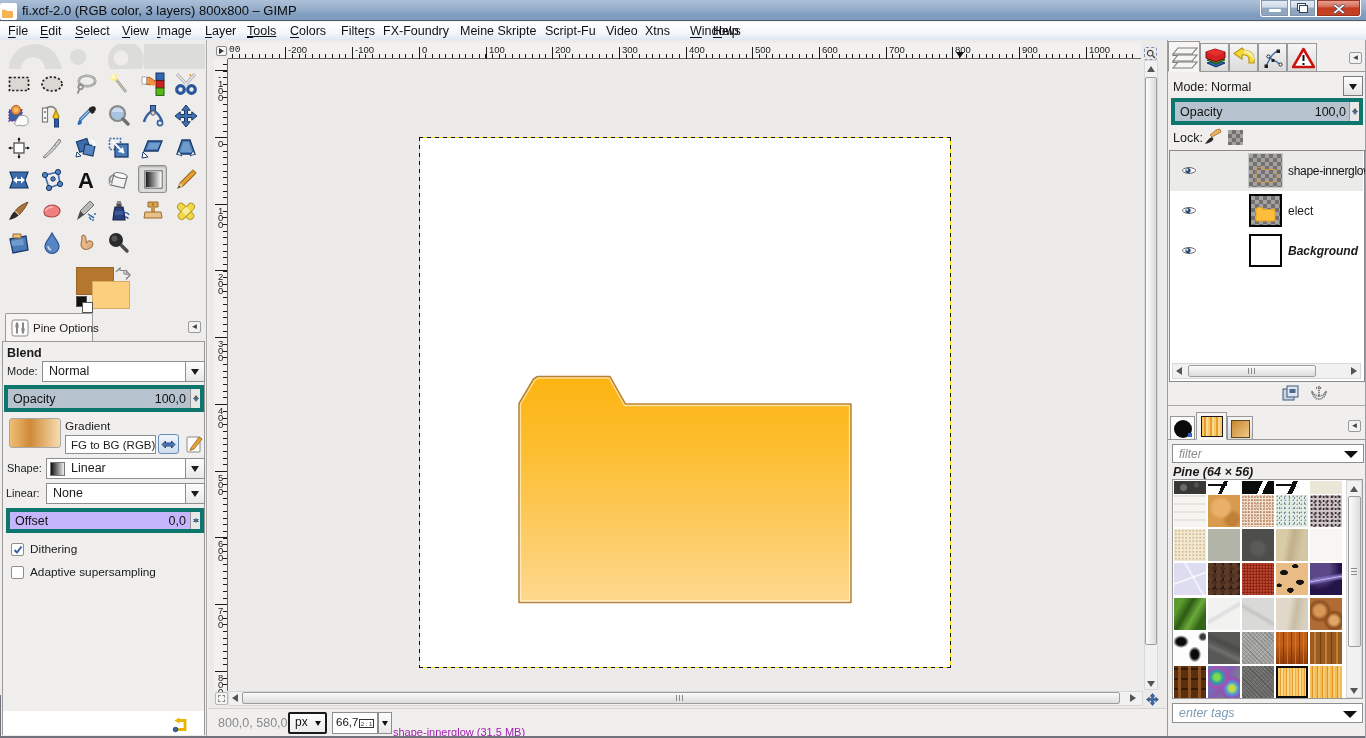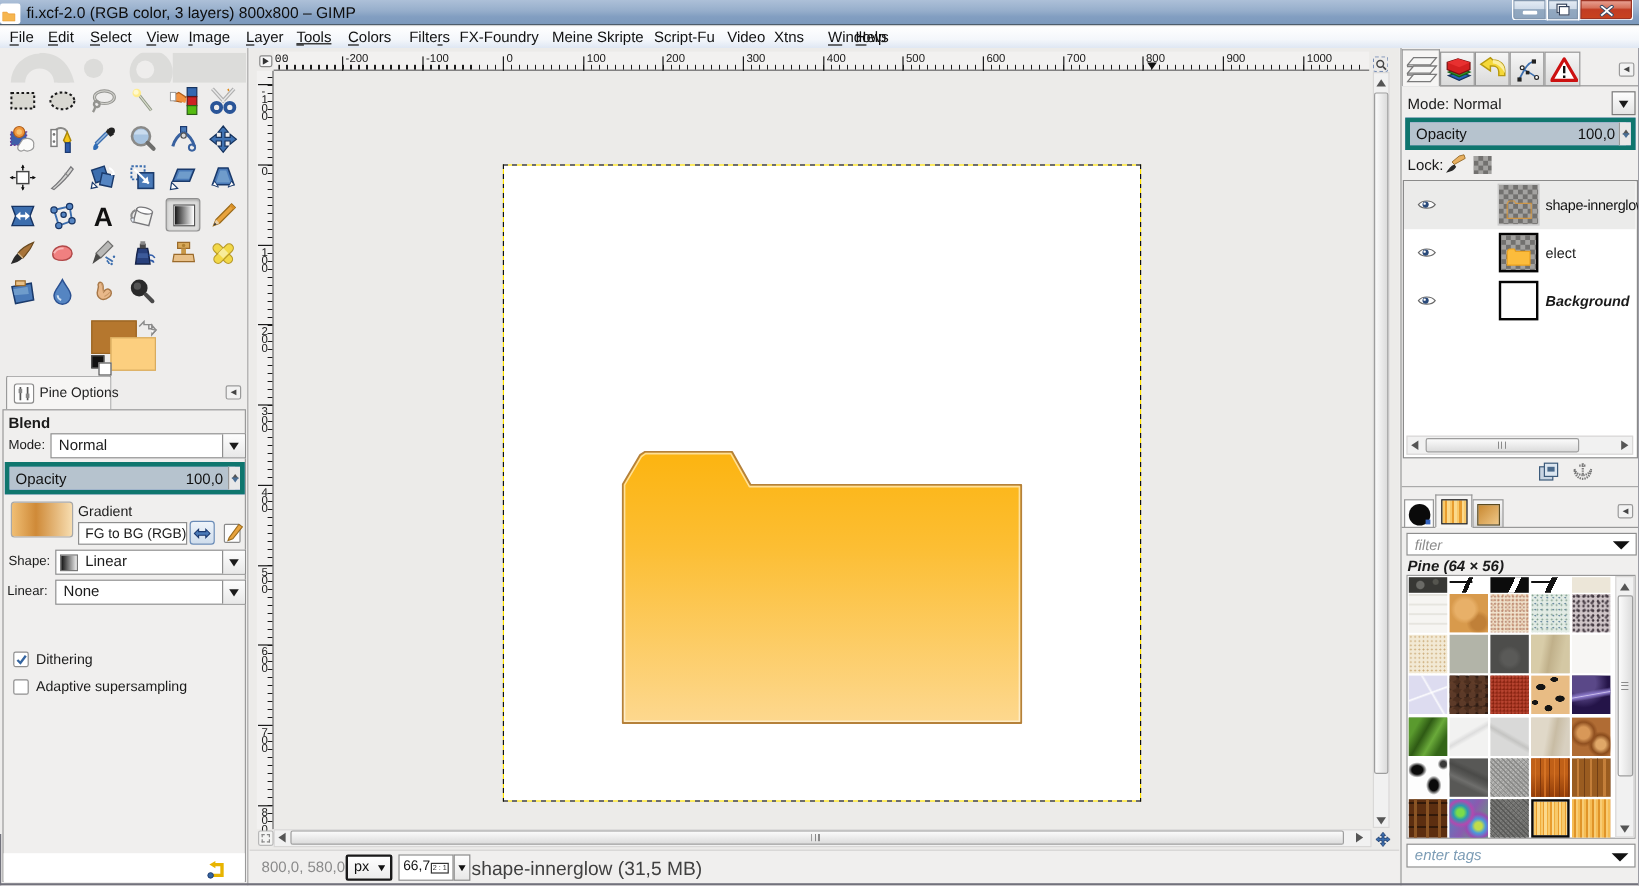--- a/index.html
+++ b/index.html
@@ -387,20 +387,25 @@
  <div class="combo" style="left:43px;top:116px;width:159px;height:21px;">
         <span style="position:absolute;left:3px;top:2.5px;width:15px;height:14px;background:linear-gradient(90deg,#111,#eee);border:1px solid #777;"></span>
         <span class="val" style="left:24px;">Linear</span>
         <span class="arr"></span>
       </div>
  <div class="gtklabel" style="left:3px;top:145px;font-size:11px;">Linear:</div>
  <div class="combo" style="left:43px;top:141px;width:159px;height:21px;">
         <span class="val">None</span>
         <span class="arr"></span>
       </div>
+ <div class="slider" style="left:3px;top:166px;width:198px;height:25px;">
+        <span class="sl">Offset</span>
+        <span class="sr" style="right:14px;">0,0</span>
+        <span class="spincol"></span>
+      </div>
  <div class="cb" style="left:8px;top:201px;background:#fff;">
         <svg style="position:absolute;left:1px;top:1px;" width="10" height="10" viewBox="0 0 10 10">
           <path d="M1.5 5 L4 7.5 L8.5 1.5" fill="none" stroke="#3565a0" stroke-width="2"></path>
         </svg>
       </div>
  <div class="gtklabel" style="left:27px;top:200px;">Dithering</div>
  <div class="cb" style="left:8px;top:224px;"></div>
  <div class="gtklabel" style="left:27px;top:223px;">Adaptive supersampling</div>
  <div style="position:absolute;left:0px;top:369px;width:201px;height:24px;background:#fff;"></div>
       <svg style="position:absolute;left:169px;top:375px;" width="16" height="16" viewBox="0 0 16 16">
@@ -519,21 +524,21 @@
       <span style="position:absolute;left:5px;top:1px;font-size:12px;color:#111;">px</span>
       <span style="position:absolute;right:4px;top:7px;border:3.5px solid transparent;border-top:5px solid #111;"></span>
     </div>
 <div style="position:absolute;left:124px;top:3px;width:46px;height:22px;border:1px solid #8e8e8e;background:#fff;">
       <span style="position:absolute;left:3px;top:3px;font-size:11.5px;color:#111;">66,7</span>
       <span style="position:absolute;left:26px;top:6px;width:15px;height:9px;border:1px solid #333;font-size:6px;color:#333;text-align:center;line-height:8px;">2 : 1</span>
     </div>
 <div style="position:absolute;left:170px;top:3px;width:14px;height:22px;border:1px solid #8e8e8e;background:linear-gradient(180deg,#fdfdfd,#e8e8e8);">
       <span style="position:absolute;left:2.5px;top:8px;border:3.5px solid transparent;border-top:5px solid #111;"></span>
     </div>
-<div style="position:absolute;left:185px;top:7px;font-size:16px;color:#404040;">shape-innerglow (31,5 MB)</div>
+<div style="position:absolute;left:185px;top:17px;font-size:11px;color:#a21caf;">shape-innerglow (31,5 MB)</div>
 </div>
 
 <div class="abs" id="rightpanel">
 <div style="position:absolute;left:0;top:31px;width:199px;height:334px;border-top:1px solid #989898;"></div>
 <div class="dtab sel" style="left:0;top:1px;width:32px;height:31px;z-index:2;">
       <svg style="position:absolute;left:3px;top:4px;" width="26" height="24" viewBox="0 0 26 24">
         <g fill="#f6f6f5" stroke="#7a7a7a" stroke-width="1.1">
           <path d="M1 8 L6 2 L25 2 L20 8 Z M1 8 L20 8 L20 9.5 L1 9.5 Z"></path>
           <path d="M1 15 L6 9 L25 9 L20 15 Z M1 15 L20 15 L20 16.5 L1 16.5 Z"></path>
           <path d="M1 22 L6 16 L25 16 L20 22 Z"></path>

